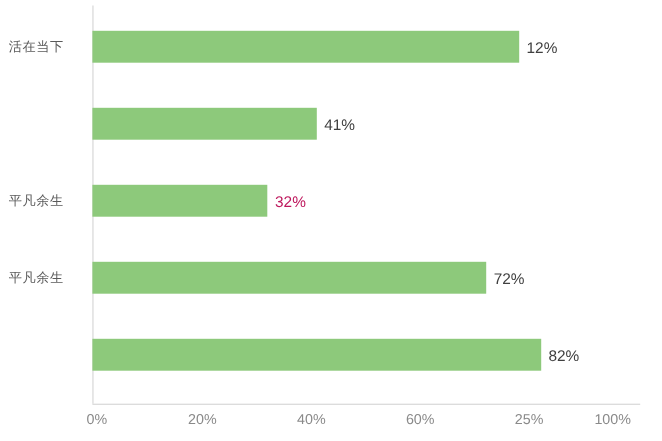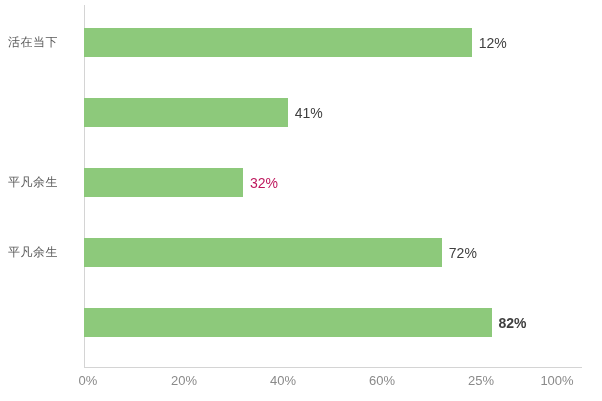--- a/index.html
+++ b/index.html
@@ -115,21 +115,21 @@
     <div class="bar-row" style="top:163px;">
       <div class="bar" style="width: 159.04px; background: rgb(141, 201, 123);"></div>
       <div class="bar-value" style="left: 166.04px; color: #be185d;">32%</div>
     </div>
     <div class="bar-row" style="top:233px;">
       <div class="bar" style="width: 357.84px; background: rgb(141, 201, 123);"></div>
       <div class="bar-value" style="left: 364.84px; color: rgb(63, 63, 63);">72%</div>
     </div>
     <div class="bar-row" style="top:303px;">
       <div class="bar" style="width: 407.54px; background: rgb(141, 201, 123);"></div>
-      <div class="bar-value" style="left: 414.54px; color: rgb(63, 63, 63); font-weight: bold;">82%</div>
+      <div class="bar-value" style="left: 414.54px; color: rgb(63, 63, 63);">82%</div>
     </div>
   </div>
 
   <div class="tick-label" style="left:88px;">0%</div>
   <div class="tick-label" style="left:184px;">20%</div>
   <div class="tick-label" style="left:283px;">40%</div>
   <div class="tick-label" style="left:382px;">60%</div>
   <div class="tick-label" style="left:481px;">25%</div>
   <div class="tick-label" style="left:557px;">100%</div>
 

